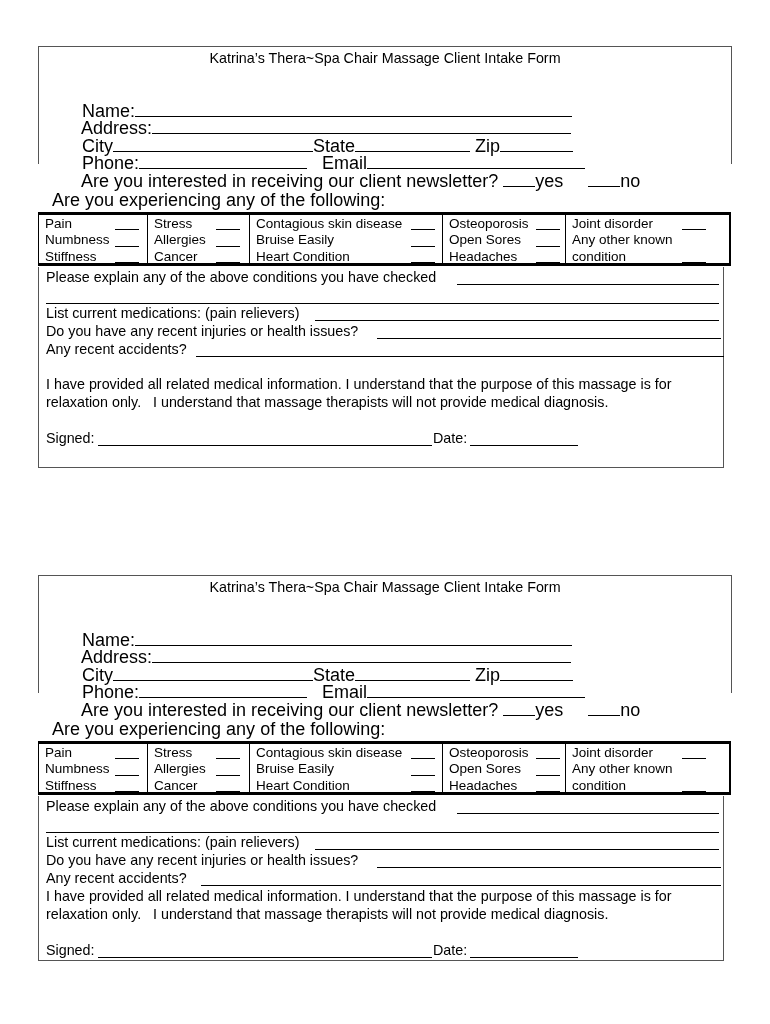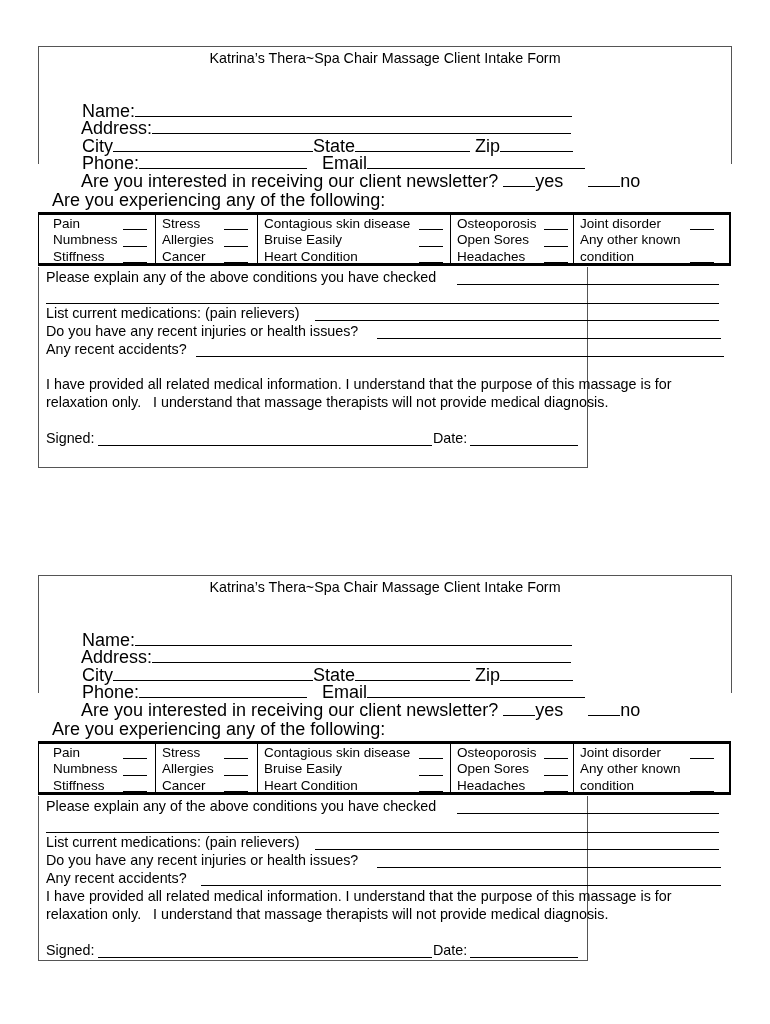--- a/index.html
+++ b/index.html
@@ -37,32 +37,32 @@
     border-top: 3px solid #000; border-bottom: 3px solid #000;
     border-left: 1px solid #000; border-right: 2px solid #000;
     box-sizing: border-box; display: flex;
   }
   .col {
     position: relative; height: 100%; box-sizing: border-box;
     border-right: 1px solid #000; font-size: 13.5px; line-height: 16.3px;
     padding: 1px 0 0 6px;
   }
   .col:last-child { border-right: none; }
-  .col.c1 { width: 109px; margin-left: 8px; }
+  .col.c1 { width: 109px; }
   .col.c2 { width: 102px; }
   .col.c3 { width: 193px; }
   .col.c4 { width: 123px; }
   .col.c5 { flex: 1; }
   .cell { position: relative; height: 16.3px; white-space: nowrap; }
   .cell .mark {
     position: absolute; bottom: 2px; height: 0; border-bottom: 1px solid #000;
   }
 
   .bottom-box {
-    position: absolute; left: 0; width: 550px;
+    position: absolute; left: 0; width: 686px;
     border: 1px solid #555; border-top: none; box-sizing: border-box;
   }
   .form.f1 .bottom-box { top: 221px; height: 201px; }
   .form.f2 .bottom-box { top: 221px; height: 165px; }
 
   .bline { position: absolute; left: 7px; white-space: pre; font-size: 14.3px; line-height: 17px; }
   .rule { position: absolute; height: 0; border-bottom: 1px solid #000; }
 </style>
 </head>
 <body>

